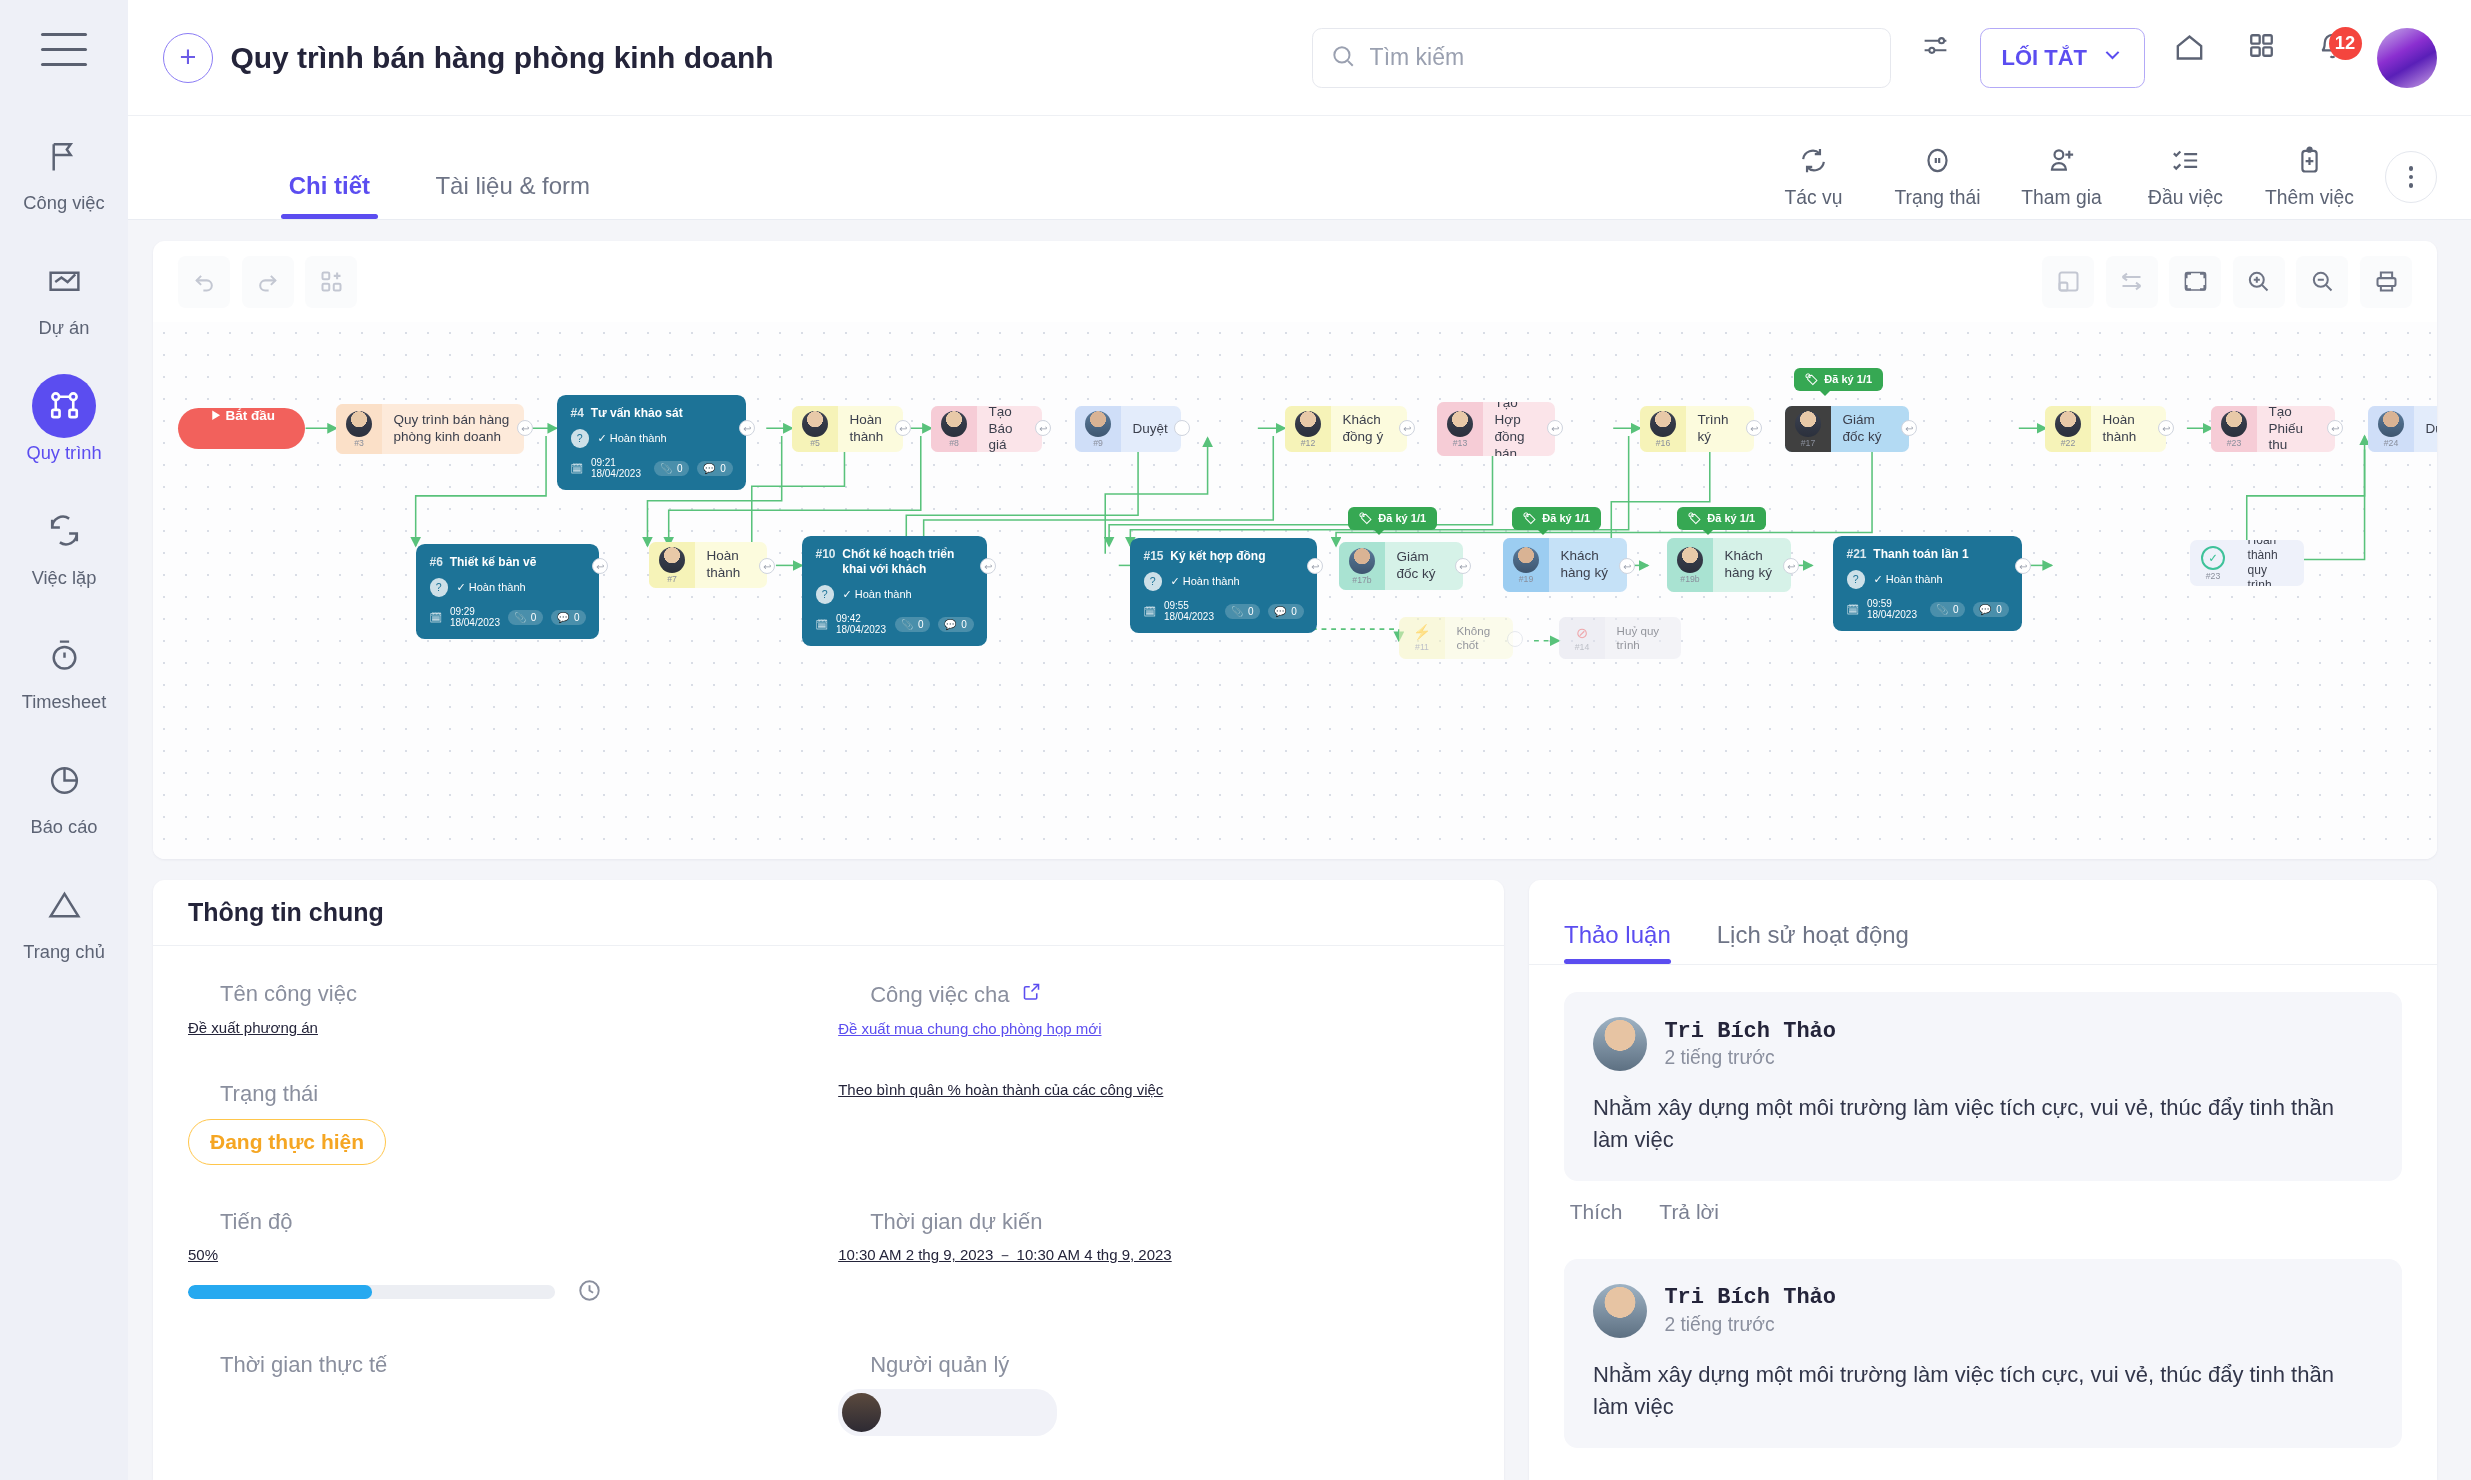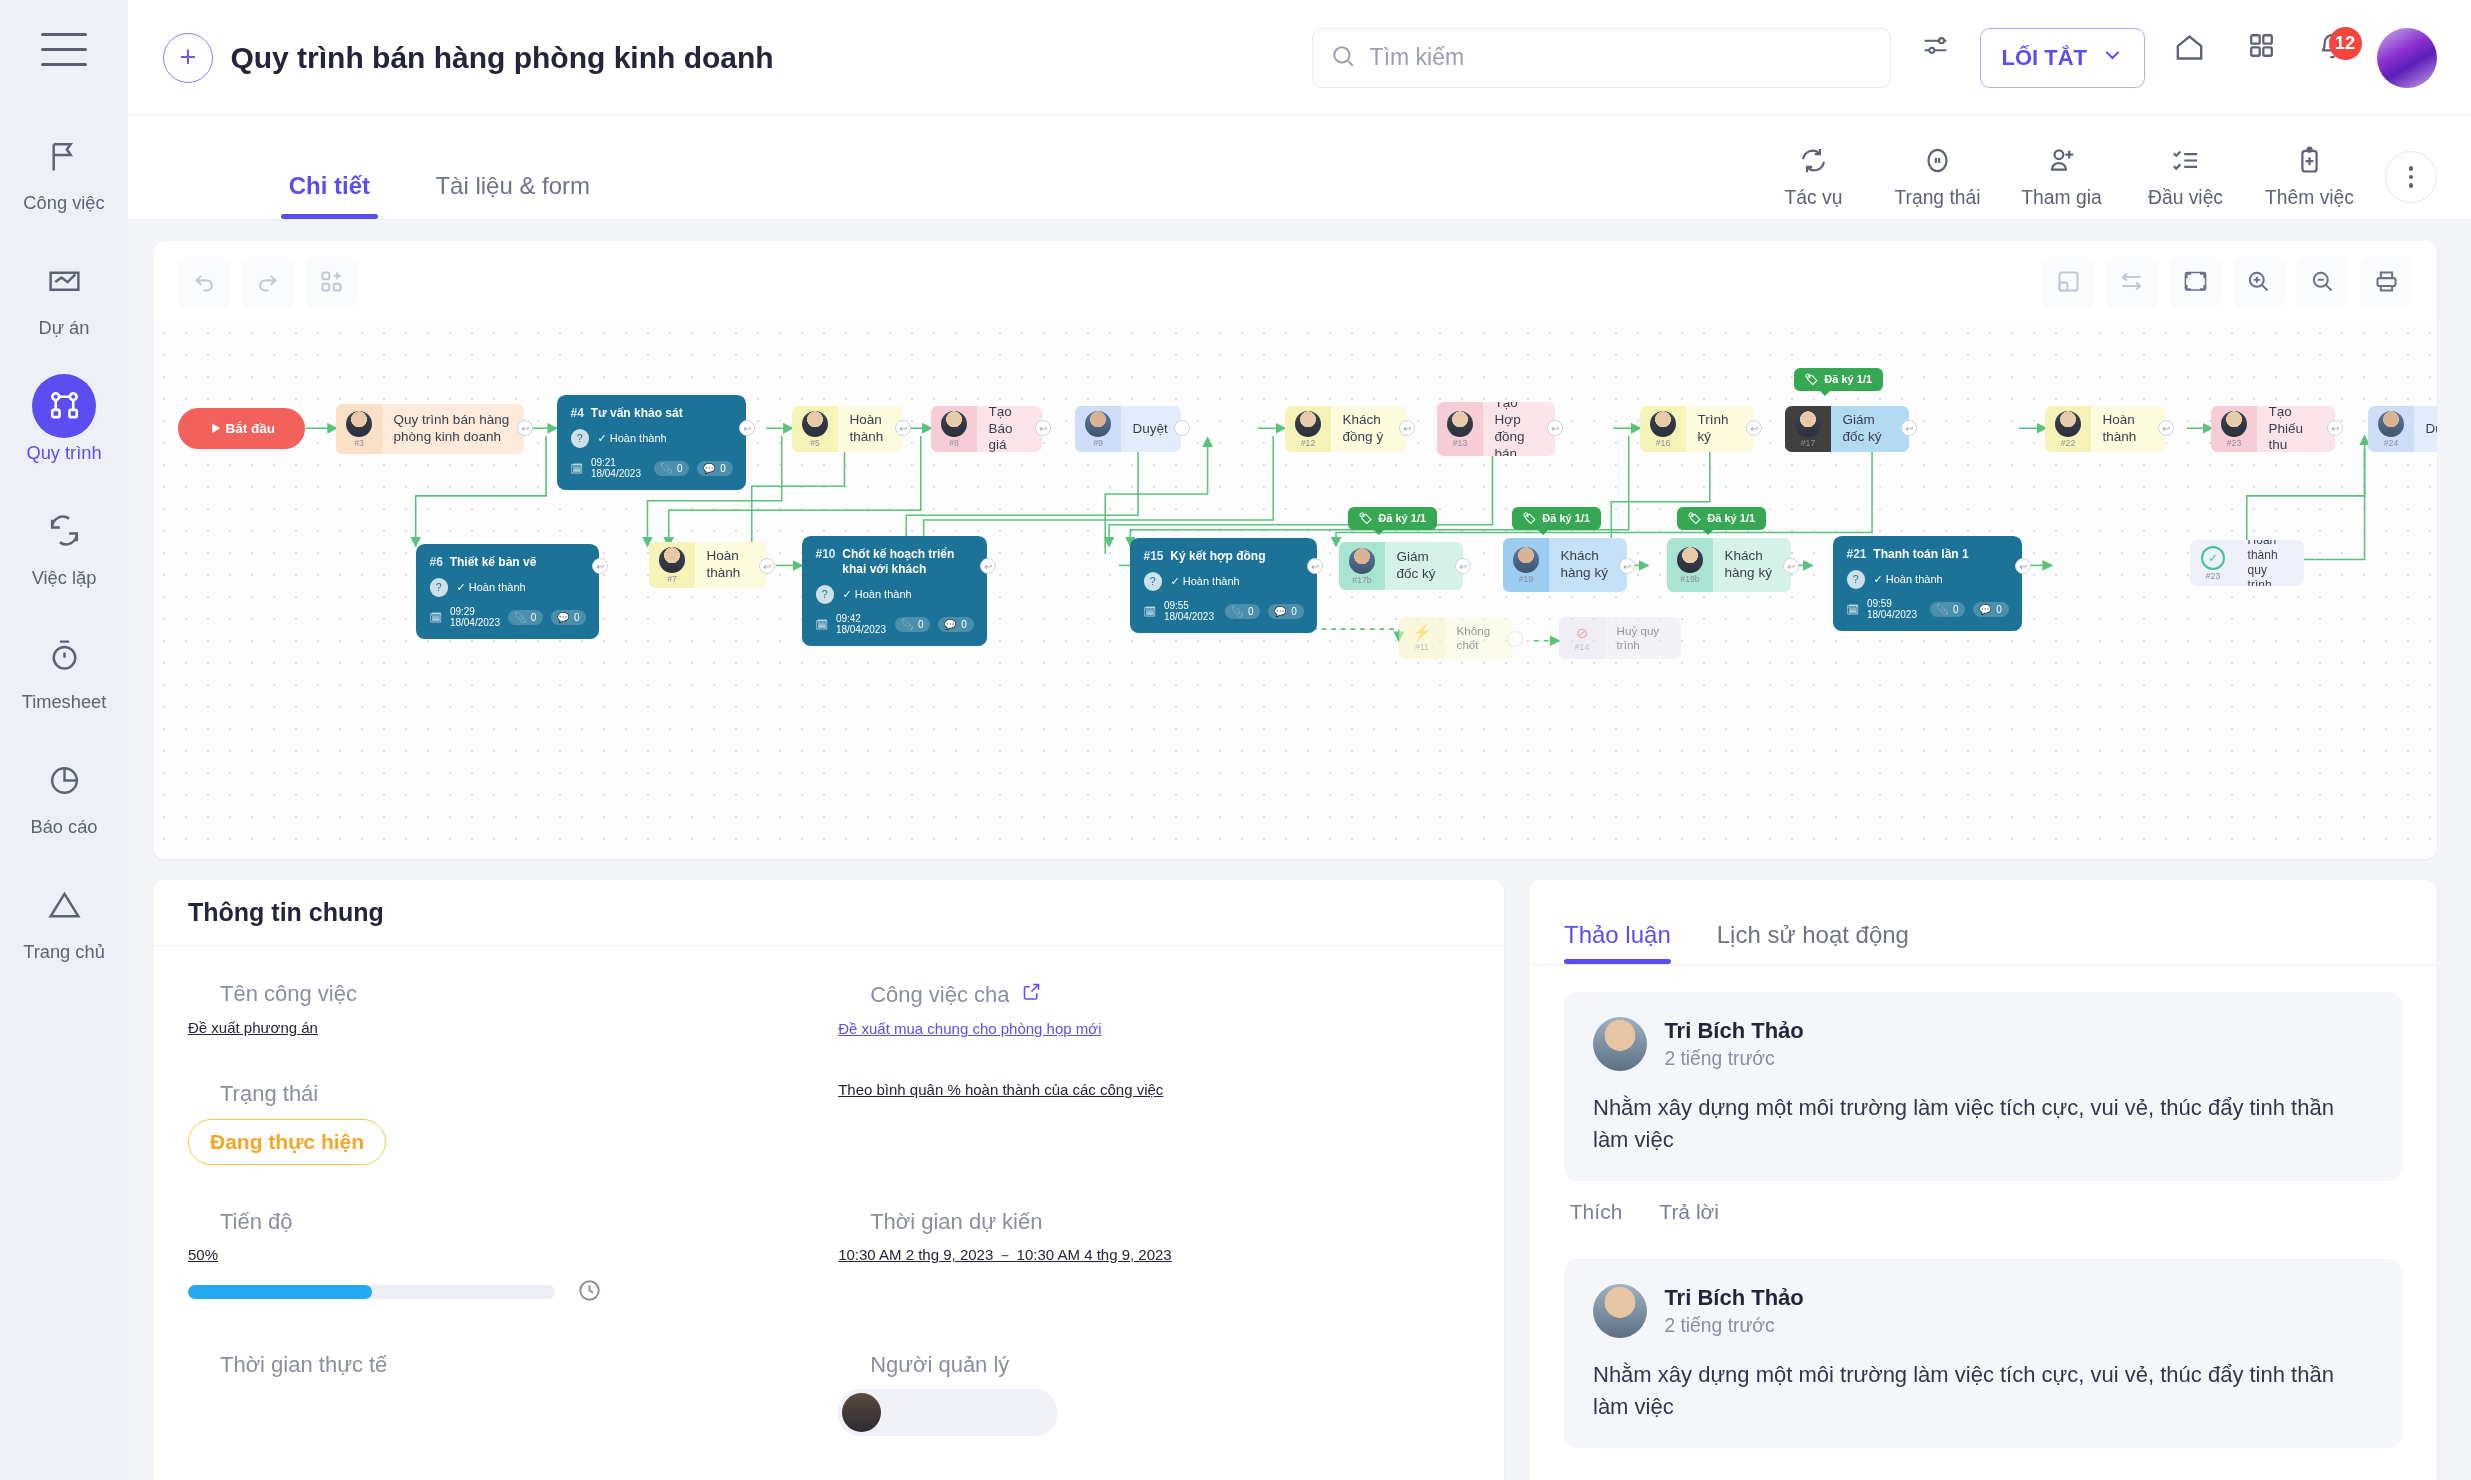--- a/index.html
+++ b/index.html
@@ -123,21 +123,21 @@
   .node .av .ph {
     width: 26px; height: 26px; border-radius: 50%;
     background: radial-gradient(circle at 50% 32%, #e8c9a8 0 36%, transparent 37%), linear-gradient(#3c4252,#2b303c);
   }
   .node .av .ph.b { background: radial-gradient(circle at 50% 32%, #d9b394 0 36%, transparent 37%), linear-gradient(#5a7a9a,#3e5670); }
   .node .av .id { font-size: 8.7px; color: #8a8f9c; }
   .node .txt { flex: 1; display:flex; align-items:center; padding: 0 11.6px; color: #3b3f4c; line-height: 1.25; }
 
   .node.start {
     background: #f2615c; color: #fff; border-radius: 25px; width: 127px; height: 41px;
-    align-items:center; justify-content:center; gap: 3px; font-weight: bold; font-size: 13.5px;
+    justify-content:center; gap: 3px; font-weight: bold; font-size: 13.5px;
   }
   .node.end { background: #eef1fa; width: 114px; height: 46px; }
   .node.end .av .circ { width: 24px; height: 24px; border-radius: 50%; border: 2.4px solid #3fc29a; display:flex;align-items:center;justify-content:center; color:#3fc29a; font-size:11.6px; }
   .node.end .txt { font-size: 12px; }
 
   .node.yellow { background: #fcfbdd; } .node.yellow .av { background: #f6f3b8; }
   .node.pink   { background: #fbe4e9; } .node.pink .av   { background: #f6ccd6; }
   .node.blue   { background: #e3ecfb; } .node.blue .av   { background: #cfdef8; }
   .node.orange { background: #fdeada; } .node.orange .av { background: #fbe0c8; }
   .node.skyblue{ background: #b3daf3; } .node.skyblue .av{ background: #404040; }
@@ -191,21 +191,21 @@
   .disc-panel { width: 908px; flex: 0 0 908px; display:flex; flex-direction:column; }
   .disc-tabs { height: 85px; display:flex; align-items:flex-end; padding: 0 35px; border-bottom: 1px solid #eef0f4; }
   .disc-tab { font-size: 24px; color: #6e7486; padding-bottom: 15.4px; margin-right: 46px; cursor:pointer; position:relative; }
   .disc-tab.active { color:#5b4df0; } 
   .disc-tab.active::after { content:""; position:absolute; left:0; right:0; bottom:0; height:4.8px; background:#5b4df0; border-radius:2.9px;}
   .disc-body { padding: 27px 35px 0; overflow: hidden; flex:1; }
   .cmt { margin-bottom: 9.7px; }
   .cmt-box { background: #f5f6fa; border-radius: 13.5px; padding: 25px 29px; }
   .cmt-hd { display:flex; align-items:center; gap: 17.4px; margin-bottom: 21px;}
   .cmt-av { width: 54px; height:54px; border-radius:50%; background: radial-gradient(circle at 50% 34%, #e7c4a3 0 34%, transparent 35%), linear-gradient(#9fb3c4,#5d7082); flex:0 0 54px;}
-  .cmt-name { font-size: 22px; font-weight: bold; color: #24243a; }
+  .cmt-name { font-size: 22px; font-weight: bold; color: #24243a; font-family: Liberation Mono, monospace; }
   .cmt-time { font-size: 19.3px; color: #8a8f9e; margin-top: 3.9px;}
   .cmt-text { font-size: 22px; color: #32364a; line-height: 1.45; }
   .cmt-acts { display:flex; gap: 37px; padding: 19.3px 5.8px 25px; font-size: 21px; color: #7b8092; }
   .cmt-acts span { cursor:pointer; }
 </style>
 </head>
 <body>
 
 <div class="app">
 

